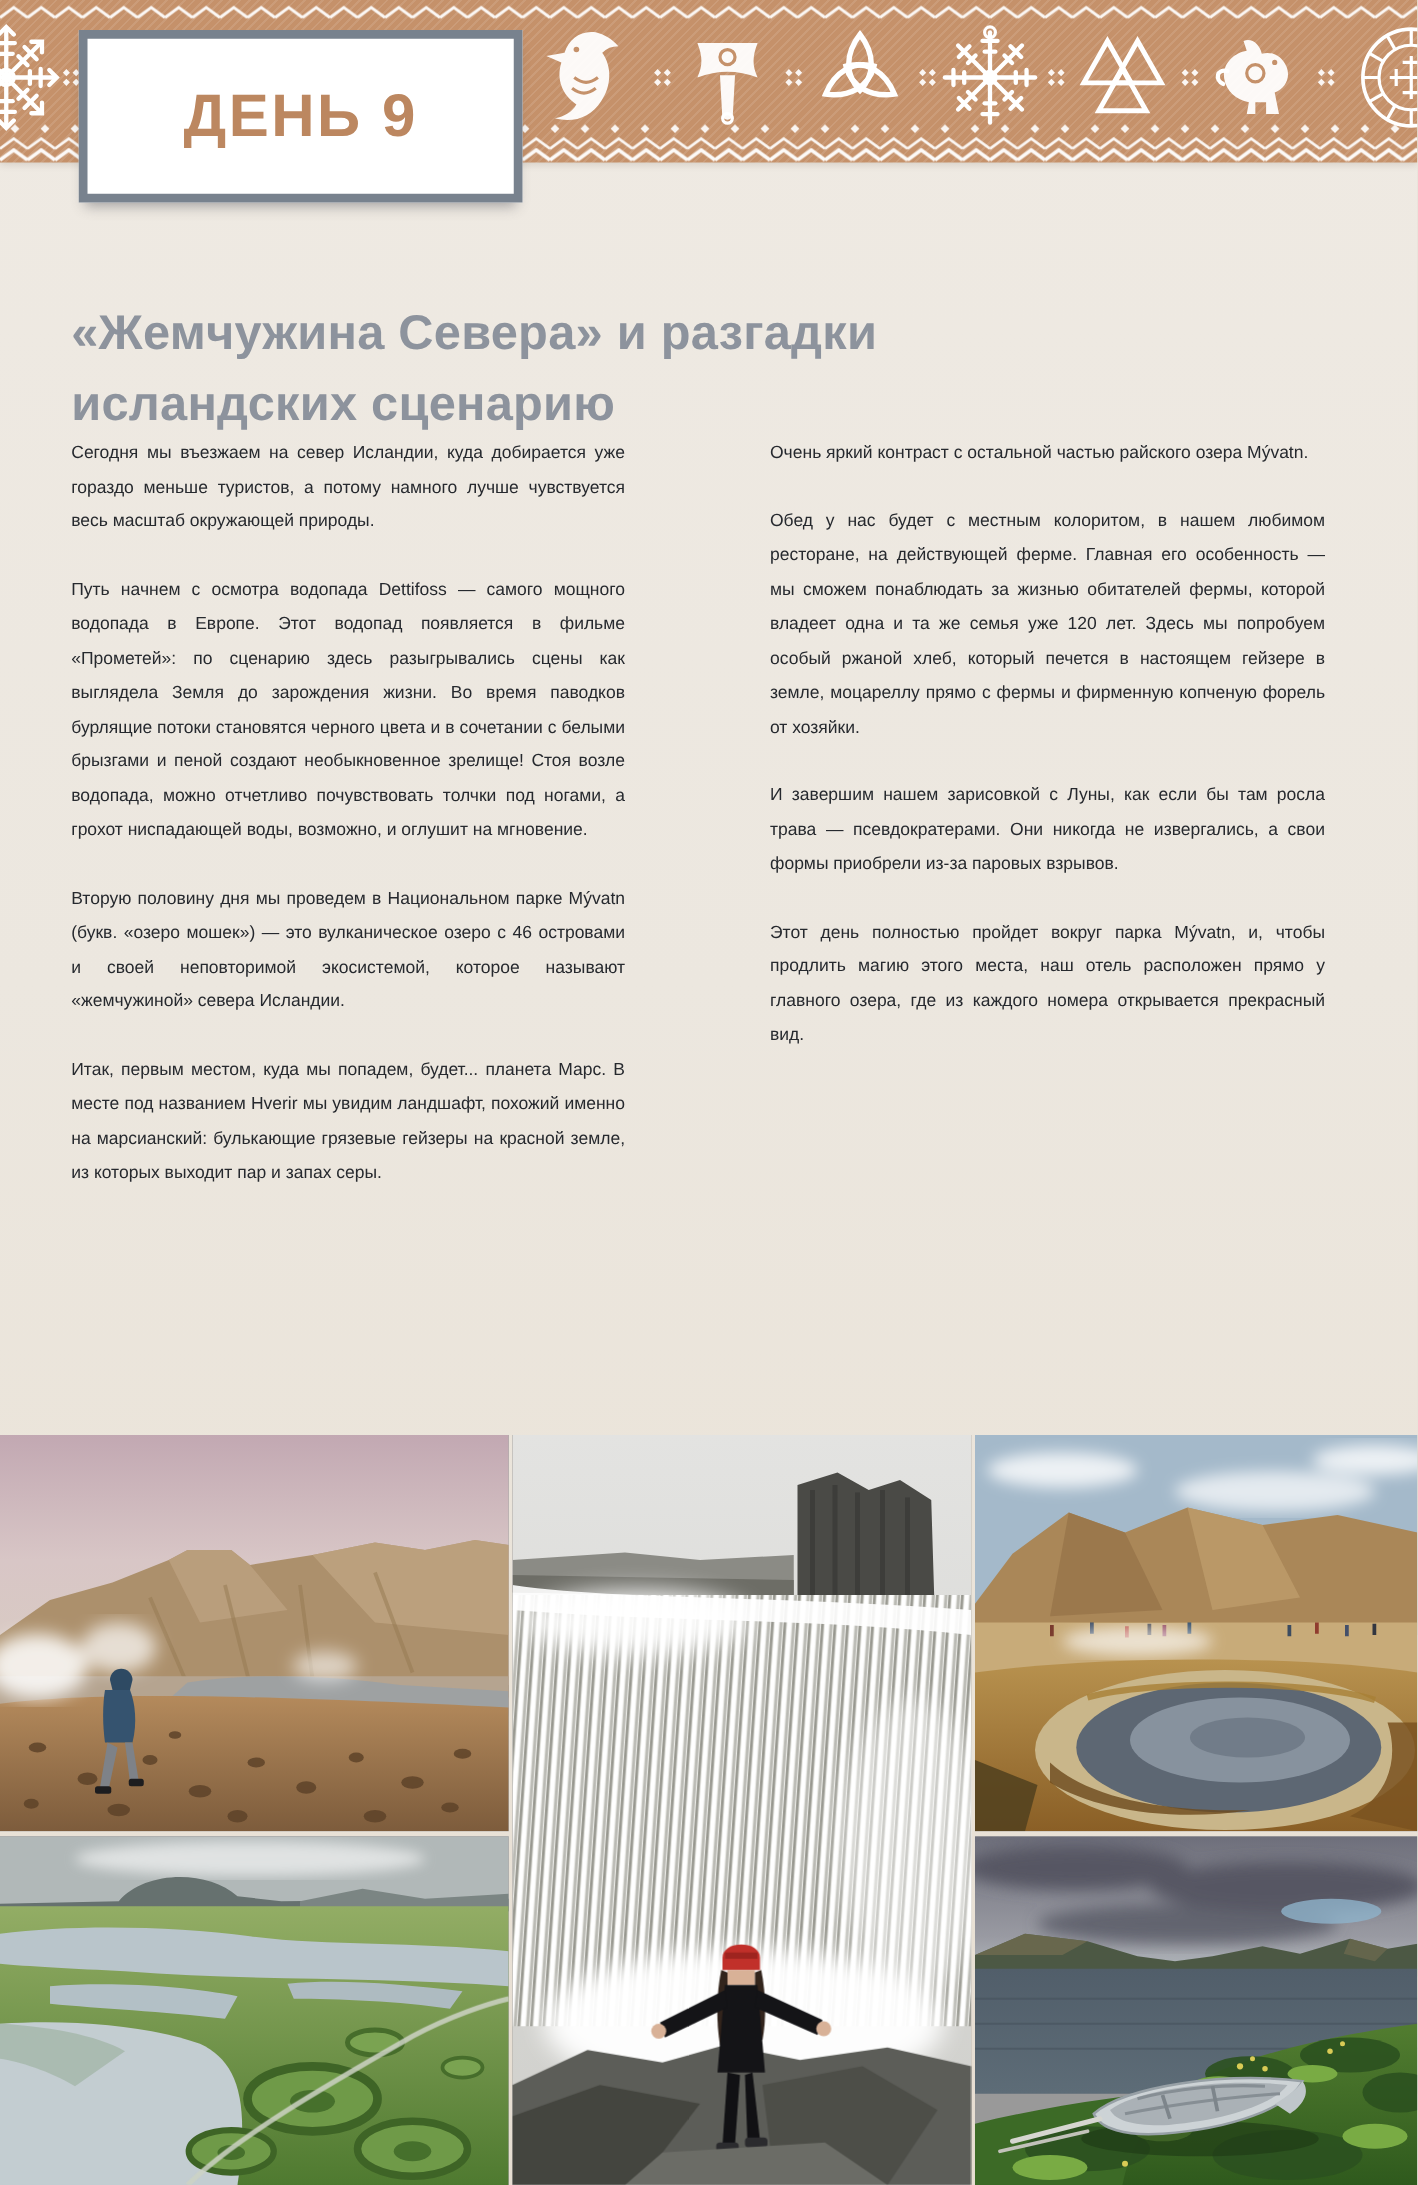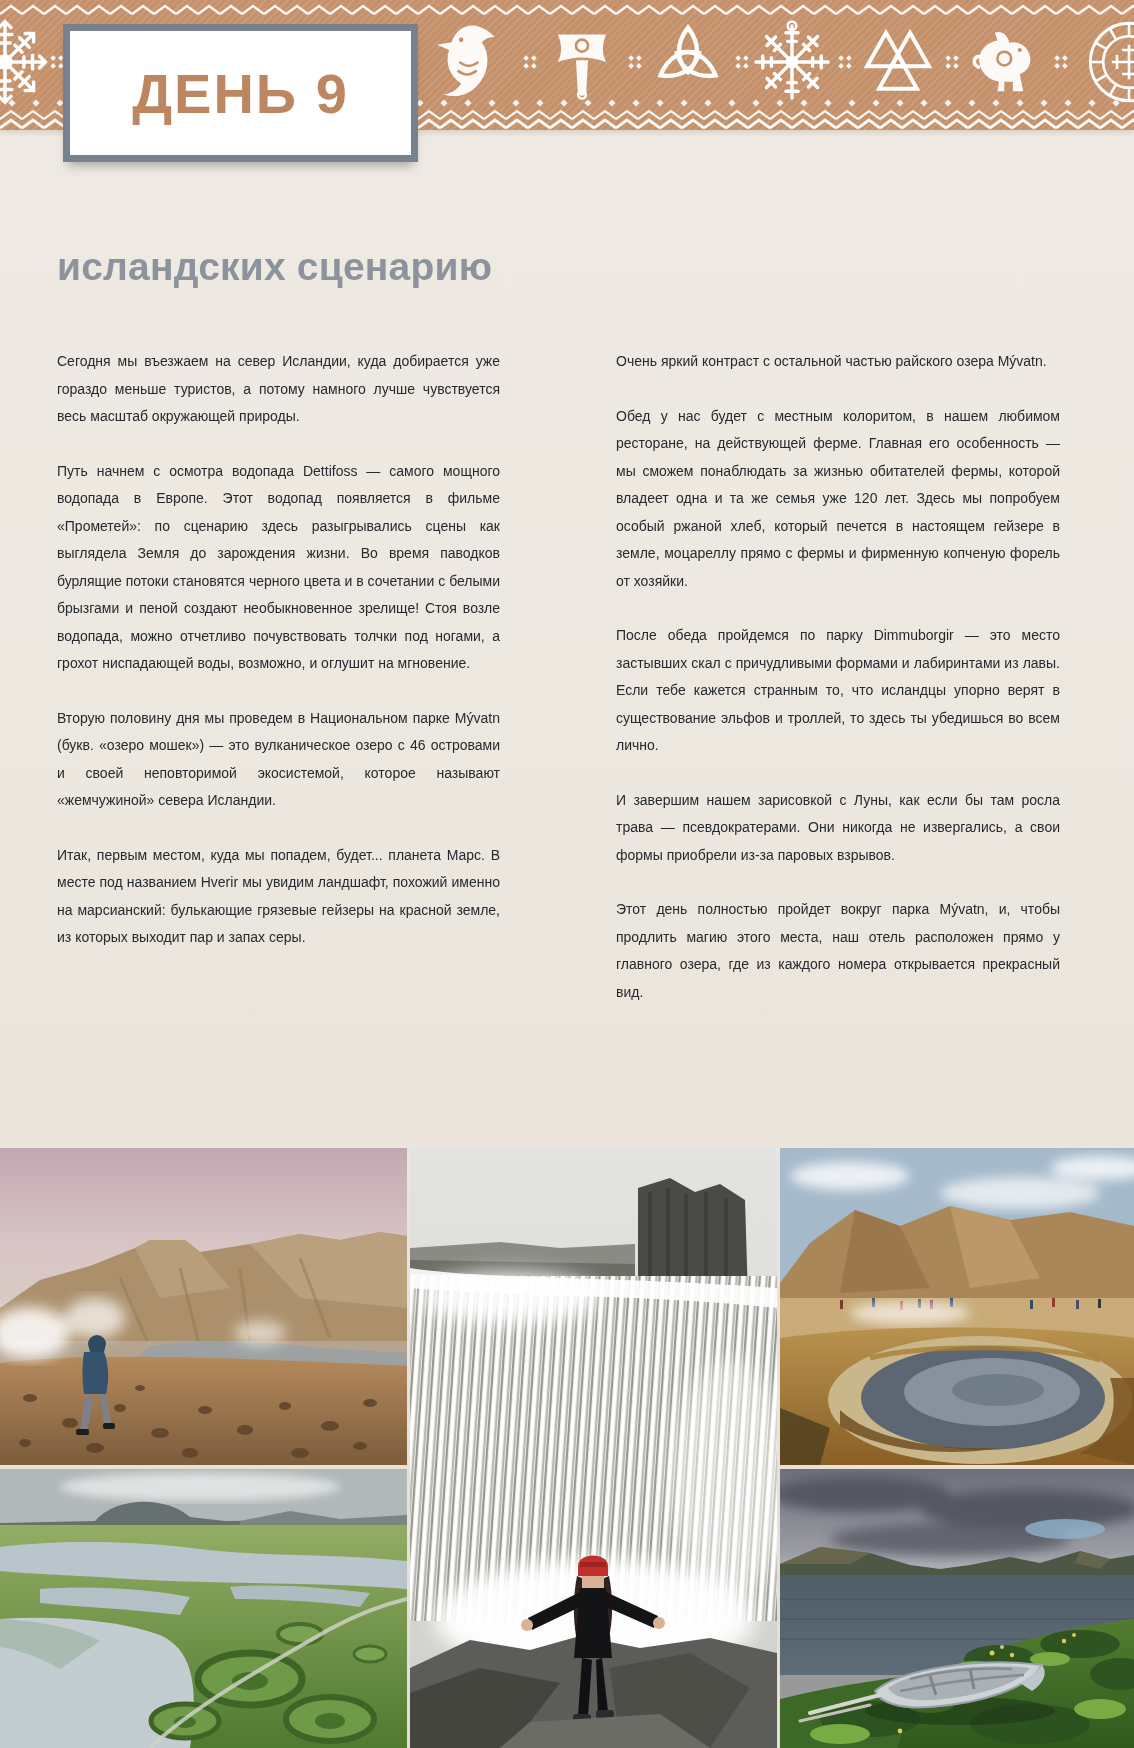--- a/index.html
+++ b/index.html
@@ -15,21 +15,21 @@
   .band svg.edge{position:absolute;left:0;}
   .ornament{position:absolute;top:19px;width:86px;height:86px;}
   .ornament svg{width:100%;height:100%;}
   .sep{position:absolute;top:53px;width:18px;height:18px;}
 
   
   .day-card{position:absolute;left:63px;top:24px;width:355px;height:138px;
             background:#ffffff;border:7px solid #78828e;box-sizing:border-box;
             display:flex;align-items:center;justify-content:center;
             box-shadow:0 8px 10px -5px rgba(70,70,80,.45);z-index:5;}
-  .day-card h2{margin:0;font-size:56px;font-weight:bold;letter-spacing:2px;color:#bc8760;}
+  .day-card h2{margin:0;font-size:48px;font-weight:bold;letter-spacing:2px;color:#bc8760;}
 
   
   .headline{position:absolute;left:57px;top:212px;width:960px;color:#8d939d;
             font-weight:bold;font-size:39px;line-height:57px;letter-spacing:.2px;}
   .headline span{display:block;}
 
   
   .col{position:absolute;top:348px;color:#26292e;font-size:14px;line-height:27.5px;
        text-align:justify;hyphens:auto;-webkit-hyphens:auto;}
   .col p{margin:0 0 27px 0;}
@@ -268,33 +268,33 @@
           </g>
       </svg>
     </div>
 
     <div class="day-card">
       <h2>ДЕНЬ 9</h2>
     </div>
   </div>
 
   <h1 class="headline">
+    <span>«Жемчужина Севера» и разгадки</span>
     <span>исландских сценарию</span>
   </h1>
 
   <div class="col col-left">
     <p>Сегодня мы въезжаем на север Исландии, куда добирается уже гораздо меньше туристов, а потому намного лучше чувствуется весь масштаб окружающей природы.</p>
     <p>Путь начнем с осмотра водопада Dettifoss — самого мощного водопада в Европе. Этот водопад появляется в фильме «Прометей»: по сценарию здесь разыгрывались сцены как выглядела Земля до зарождения жизни. Во время паводков бурлящие потоки становятся черного цвета и в сочетании с белыми брызгами и пеной создают необыкновенное зрелище! Стоя возле водопада, можно отчетливо почувствовать толчки под ногами, а грохот ниспадающей воды, возможно, и оглушит на мгновение.</p>
     <p>Вторую половину дня мы проведем в Национальном парке Mývatn (букв. «озеро мошек») — это вулканическое озеро с 46 островами и своей неповторимой экосистемой, которое называют «жемчужиной» севера Исландии.</p>
     <p>Итак, первым местом, куда мы попадем, будет... планета Марс. В месте под названием Hverir мы увидим ландшафт, похожий именно на марсианский: булькающие грязевые гейзеры на красной земле, из которых выходит пар и запах серы.</p>
   </div>
   <div class="col col-right">
     <p>Очень яркий контраст с остальной частью райского озера Mývatn.</p>
     <p>Обед у нас будет с местным колоритом, в нашем любимом ресторане, на действующей ферме. Главная его особенность — мы сможем понаблюдать за жизнью обитателей фермы, которой владеет одна и та же семья уже 120 лет. Здесь мы попробуем особый ржаной хлеб, который печется в настоящем гейзере в земле, моцареллу прямо с фермы и фирменную копченую форель от хозяйки.</p>
-    <p>После обеда пройдемся по парку Dimmuborgir — это место застывших скал с причудливыми формами и лабиринтами из лавы. Если тебе кажется странным то, что исландцы упорно верят в существование эльфов и троллей, то здесь ты убедишься во всем лично.</p>
     <p>И завершим нашем зарисовкой с Луны, как если бы там росла трава — псевдократерами. Они никогда не извергались, а свои формы приобрели из-за паровых взрывов.</p>
     <p>Этот день полностью пройдет вокруг парка Mývatn, и, чтобы продлить магию этого места, наш отель расположен прямо у главного озера, где из каждого номера открывается прекрасный вид.</p>
   </div>
 
   <div class="photos">
 
     <div class="photo ph1">
       <svg viewBox="0 0 407 317" preserveAspectRatio="none">
         <defs>
           <linearGradient id="p1sky" x1="0" y1="0" x2="0" y2="1">

